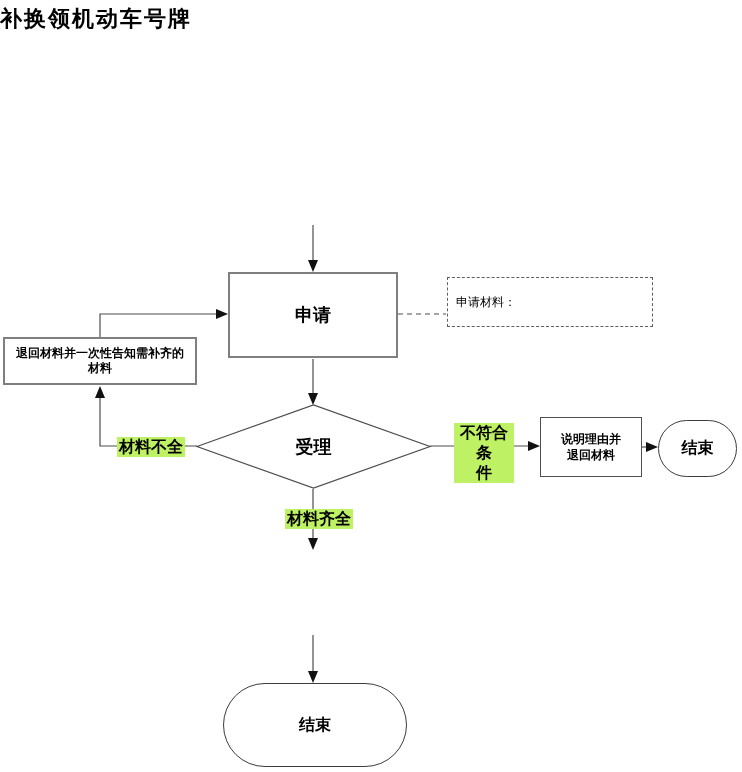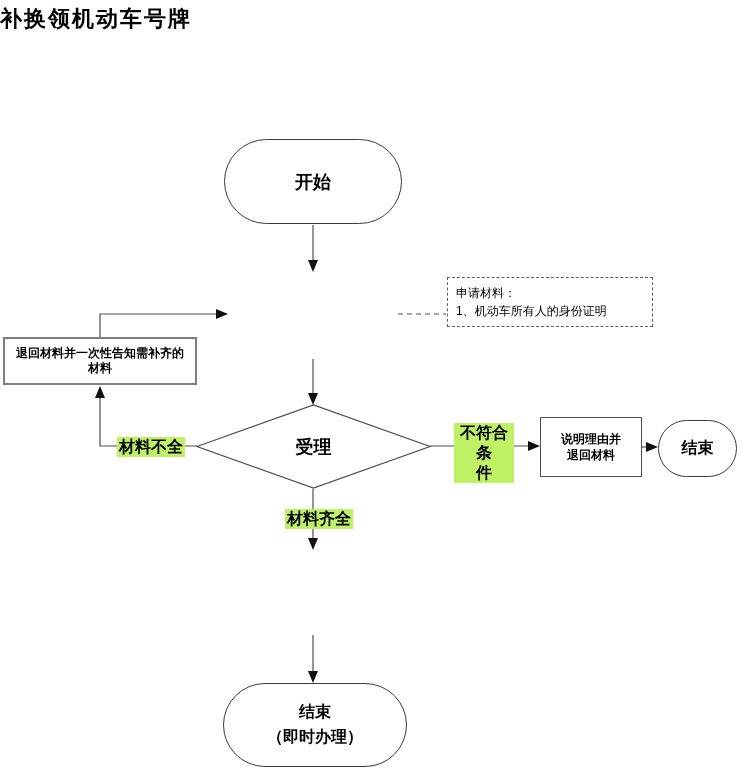--- a/index.html
+++ b/index.html
@@ -53,28 +53,27 @@
     <polyline class="wire" points="197,446 100,446 100,397" marker-end="url(#arrow)" stroke="#4d4d4d"></polyline>
     <polyline class="wire" points="100,337 100,314 217,314" marker-end="url(#arrow)" stroke="#4d4d4d"></polyline>
     <line class="wire" x1="430" y1="446" x2="529" y2="446" marker-end="url(#arrow)" stroke="#4d4d4d"></line>
     <line class="wire" x1="624" y1="447" x2="647" y2="447" marker-end="url(#arrow)" stroke="#4d4d4d"></line>
     <line class="wire" x1="313" y1="489" x2="313" y2="539" marker-end="url(#arrow)" stroke="#4d4d4d"></line>
     <line class="wire" x1="313" y1="635" x2="313" y2="672" marker-end="url(#arrow)" stroke="#4d4d4d"></line>
 
     <polygon class="shape-fill" points="197,446.5 313.5,405 430,446.5 313.5,488" stroke="#4d4d4d"></polygon>
   </svg>
 
-  <div class="node terminator" style="left:224px; top:139px; width:178px; height:85px; border-radius:43px; font-size:18px;">
-    <span>开始</span>
+
+  <div class="node process" style="left:228px; top:272px; width:170px; height:86px; font-size:18px;">
+    <span>申请</span>
   </div>
-
 
   <div class="node annotation" style="left:447px; top:277px; width:206px; height:50px; font-size:12px;">
     <div>申请材料：</div>
-    <div>1、机动车所有人的身份证明</div>
   </div>
 
   <div class="node process" style="left:3px; top:337px; width:194px; height:48px; font-size:12px; line-height:1.25;">
     <div>退回材料并一次性告知需补齐的</div>
     <div>材料</div>
   </div>
 
   <div class="node plain" style="left:253px; top:434px; width:121px; height:25px; font-size:18px;">
     <span>受理</span>
   </div>
@@ -84,21 +83,20 @@
     <div>退回材料</div>
   </div>
 
   <div class="node terminator" style="left:658px; top:420px; width:79px; height:57px; border-radius:29px; font-size:16px;">
     <span>结束</span>
   </div>
 
 
   <div class="node terminator" style="left:223px; top:683px; width:184px; height:84px; border-radius:42px; font-size:16px; line-height:1.55;">
     <div>结束</div>
-    <div>（即时办理）</div>
   </div>
 
   <div class="edge-label" style="left:117px; top:437px;">
     <span>材料不全</span>
   </div>
 
   <div class="edge-label" style="left:454px; top:423px; width:56px;">
     <div>不符合条</div>
     <div>件</div>
   </div>

